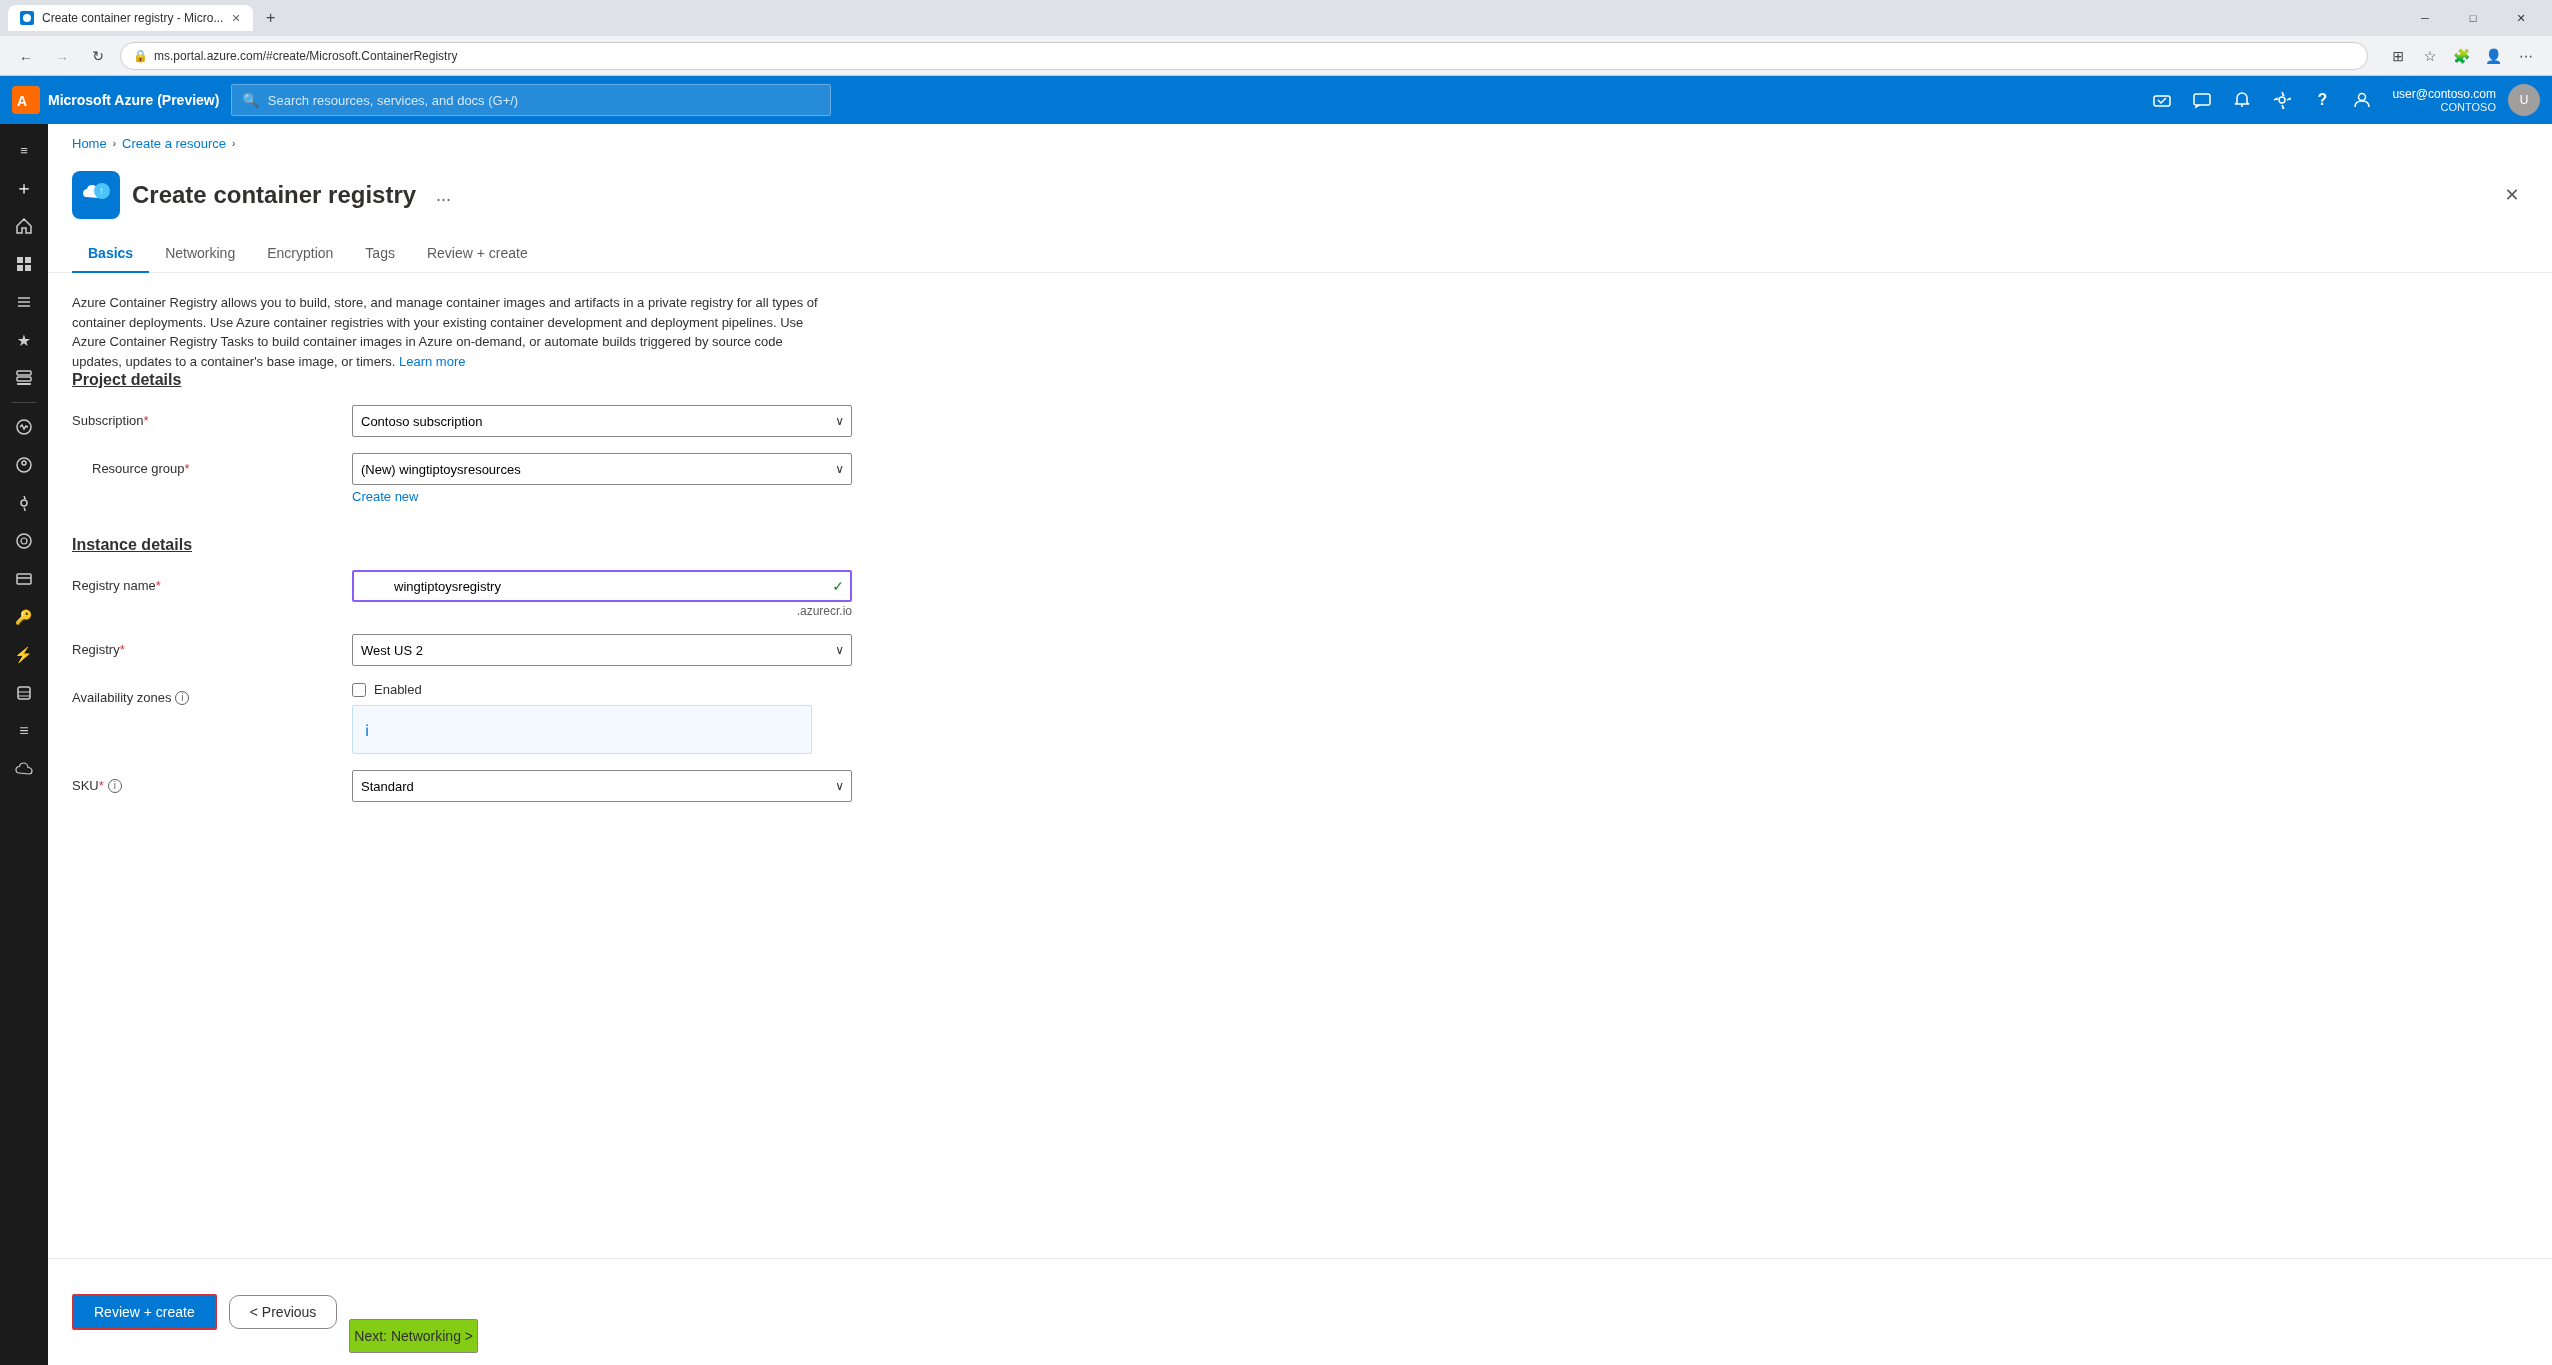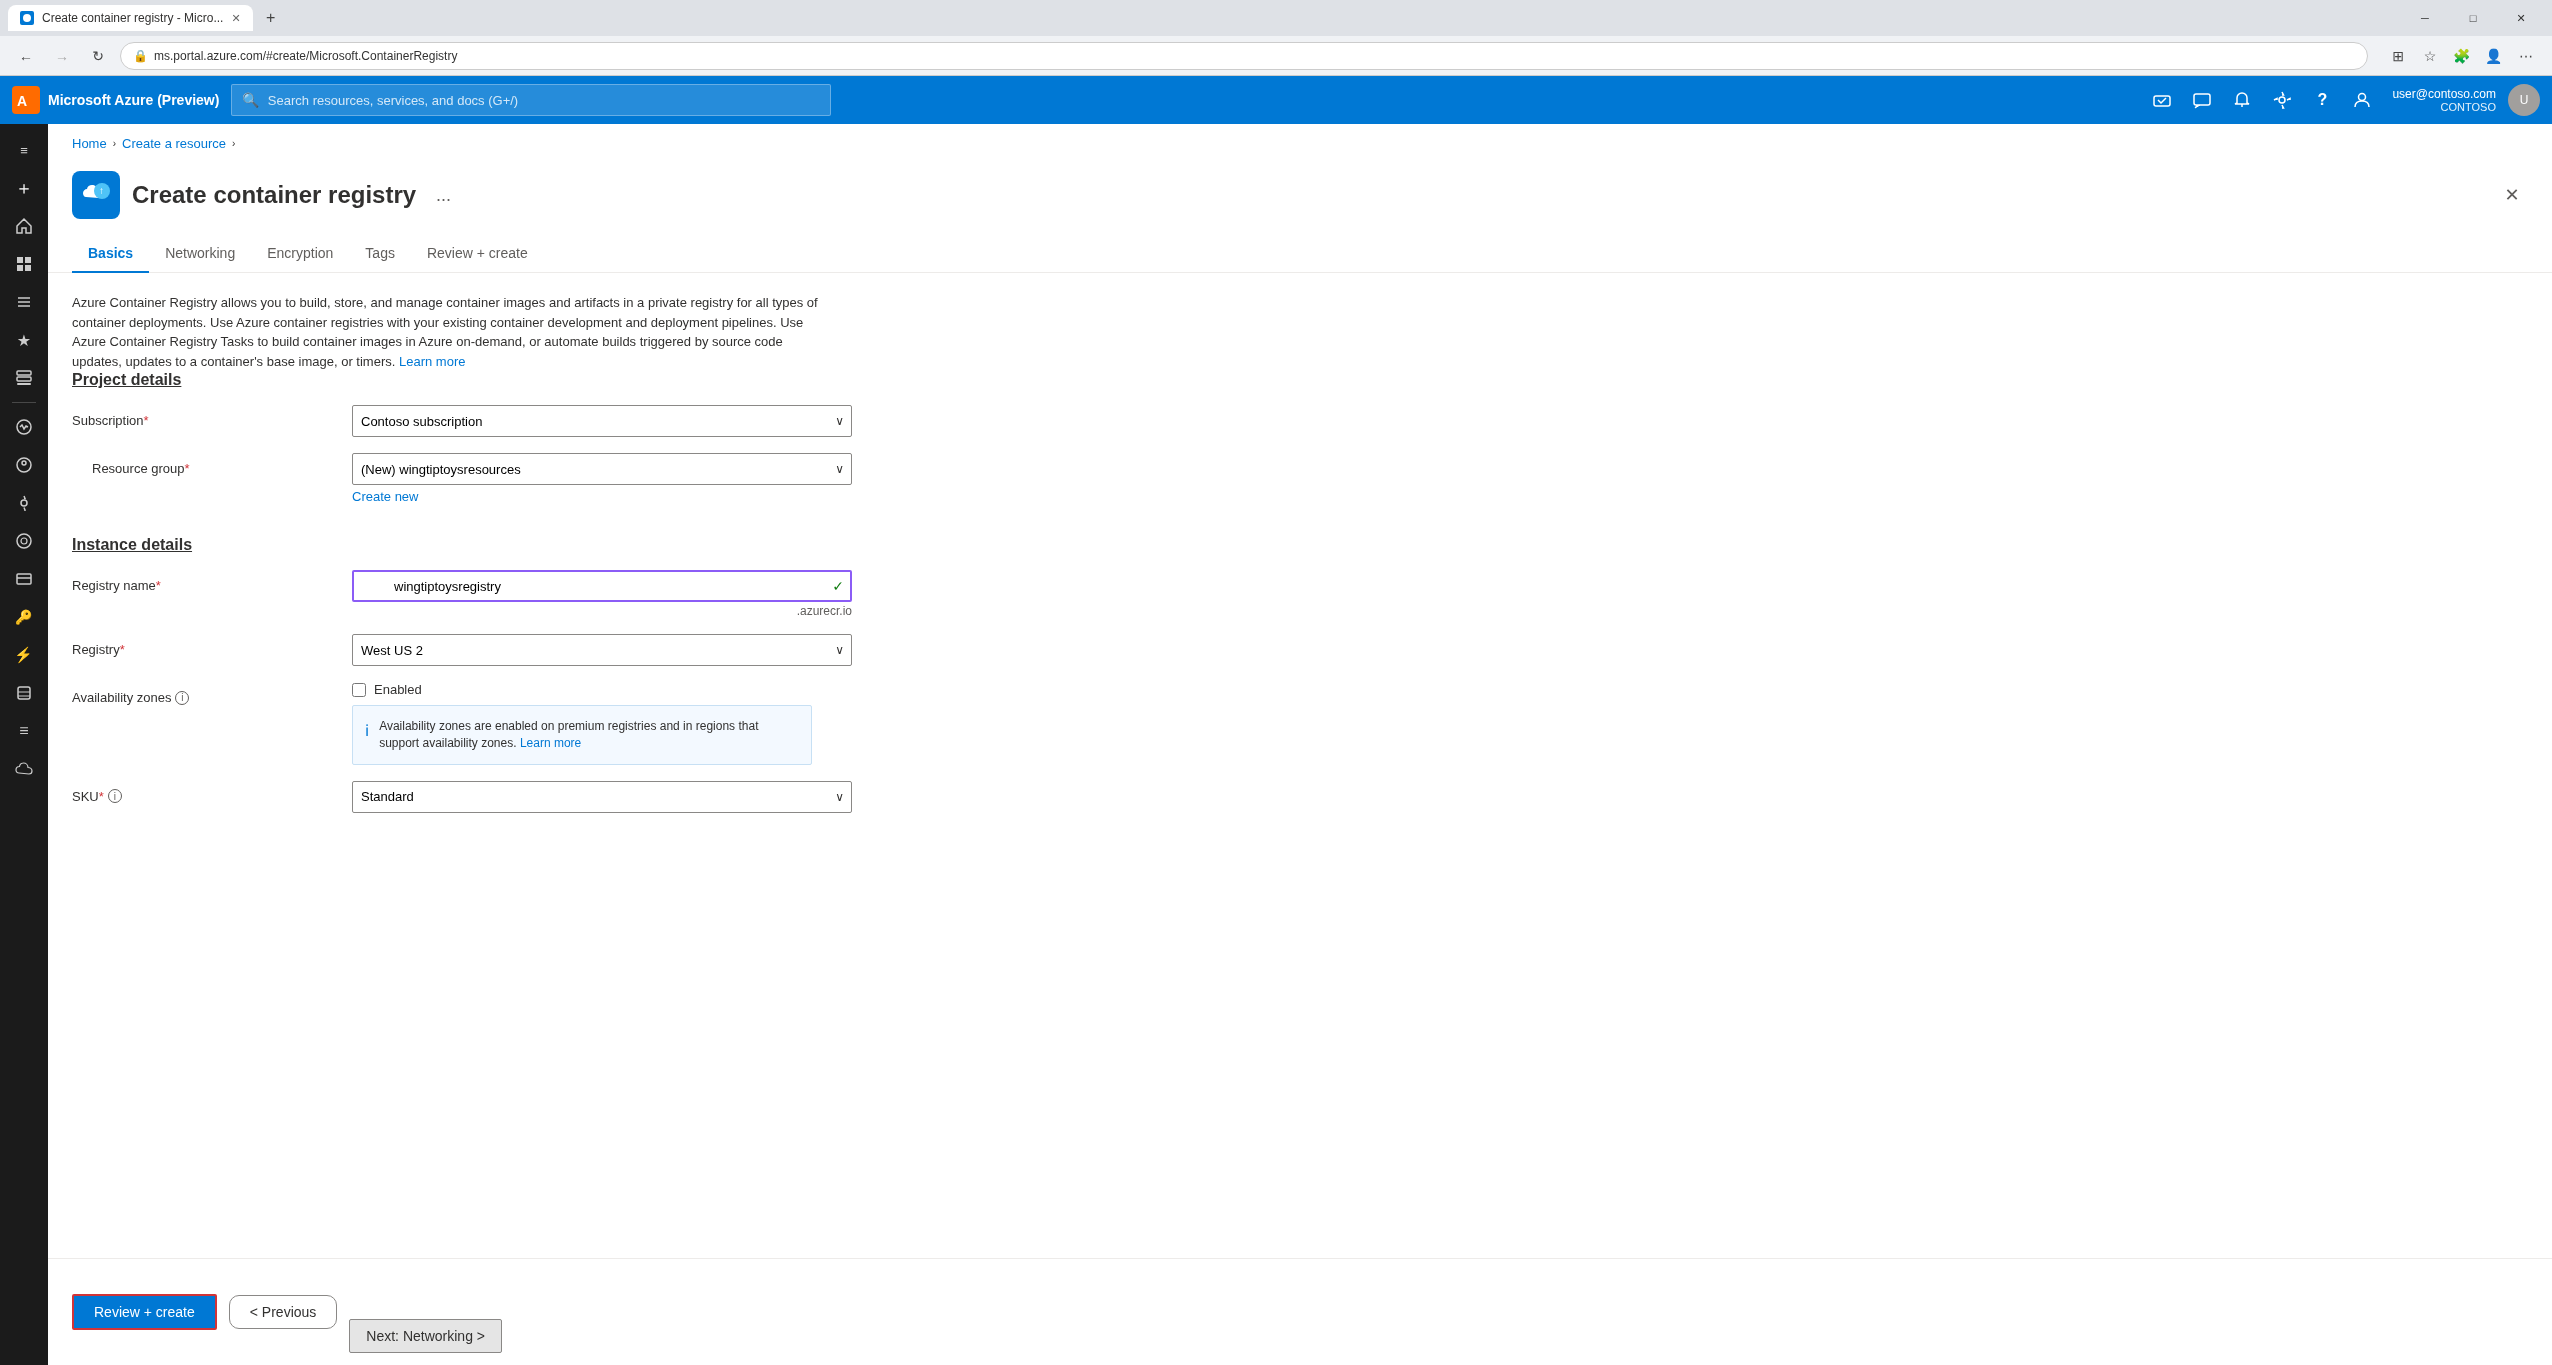--- a/index.html
+++ b/index.html
@@ -93,21 +93,21 @@
 
     .info-box { display: flex; gap: 10px; padding: 12px; background: #f3f9ff; border: 1px solid #c7e0f4; border-radius: 2px; margin-top: 8px; max-width: 460px; }
     .info-icon { color: #0078d4; font-size: 16px; flex-shrink: 0; margin-top: 1px; }
     .info-text { font-size: 12px; color: #323130; line-height: 1.4; }
     .info-text a { color: #0078d4; cursor: pointer; }
 
     
     .bottom-bar { position: fixed; bottom: 0; left: 48px; right: 0; background: white; border-top: 1px solid #edebe9; padding: 12px 24px; display: flex; align-items: center; gap: 12px; }
     .btn-primary { background: #0078d4; color: white; border: 2px solid #d13438; border-radius: 2px; padding: 8px 20px; font-size: 14px; cursor: pointer; font-weight: 500; }
     .btn-secondary { background: white; color: #323130; border: 1px solid #8a8886; border-radius: 10px; padding: 8px 20px; font-size: 14px; cursor: pointer; }
-    .btn-outline { background: #e5e5e5; color: #323130; border: 1px solid #8a8886; border-radius: 2px; padding: 8px 16px; font-size: 14px; cursor: pointer; margin-top: 48px; }
+    .btn-outline { background: #84cc16; color: #323130; border: 1px solid #8a8886; border-radius: 2px; padding: 8px 4px; font-size: 14px; cursor: pointer; margin-top: 48px; }
 
     .info-tooltip { display: inline-flex; align-items: center; justify-content: center; width: 14px; height: 14px; border-radius: 50%; border: 1px solid #605e5c; color: #605e5c; font-size: 10px; cursor: help; margin-left: 4px; }
 
     .sku-group { display: flex; align-items: flex-start; margin-bottom: 16px; }
   </style>
 </head>
 <body>
 
 <div class="browser-chrome">
   <div class="browser-tab">
@@ -409,24 +409,20 @@
             <span>Availability zones</span>
             <span class="info-tooltip">i</span>
           </div>
           <div class="form-control">
             <div class="checkbox-group">
               <input type="checkbox" style="">
               <span>Enabled</span>
             </div>
             <div class="info-box">
               <span class="info-icon">ℹ</span>
-              <div class="info-text">
-                <span>Availability zones are enabled on premium registries and in regions that support availability zones.</span>
-                <a href="#" class="learn-more">Learn more</a>
-              </div>
             </div>
           </div>
         </div>
 
         <div class="form-group sku-group">
           <div class="form-label">
             <span>SKU</span>
             <span class="required-star">*</span>
             <span class="info-tooltip">i</span>
           </div>

